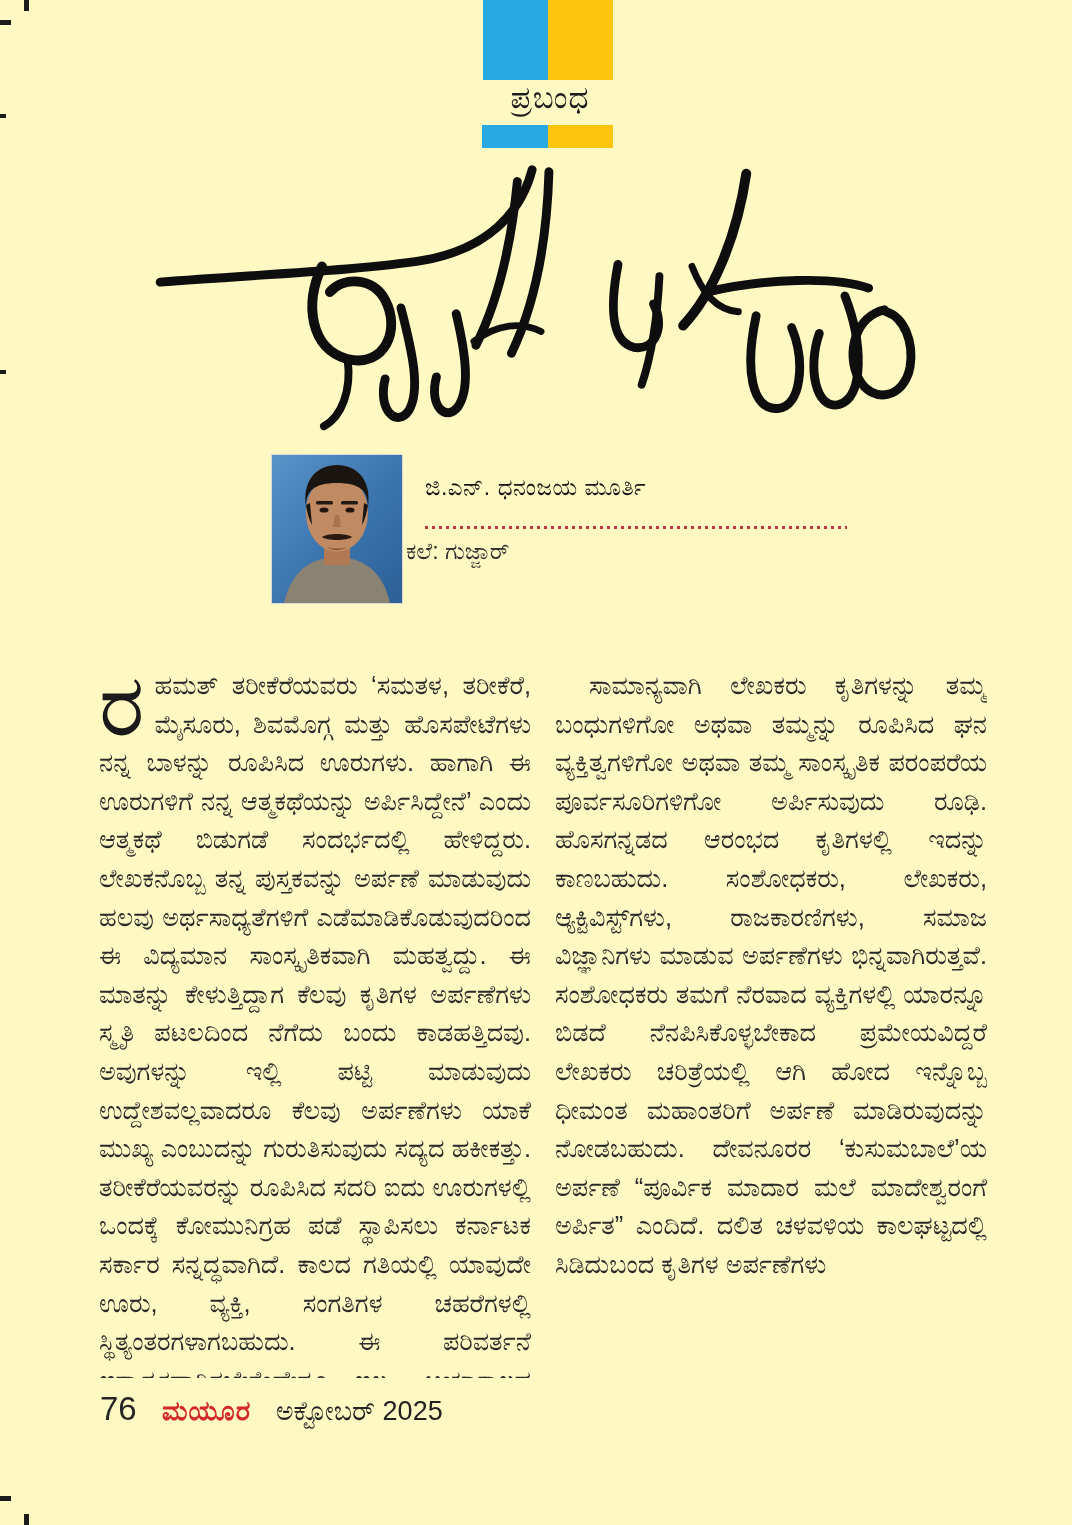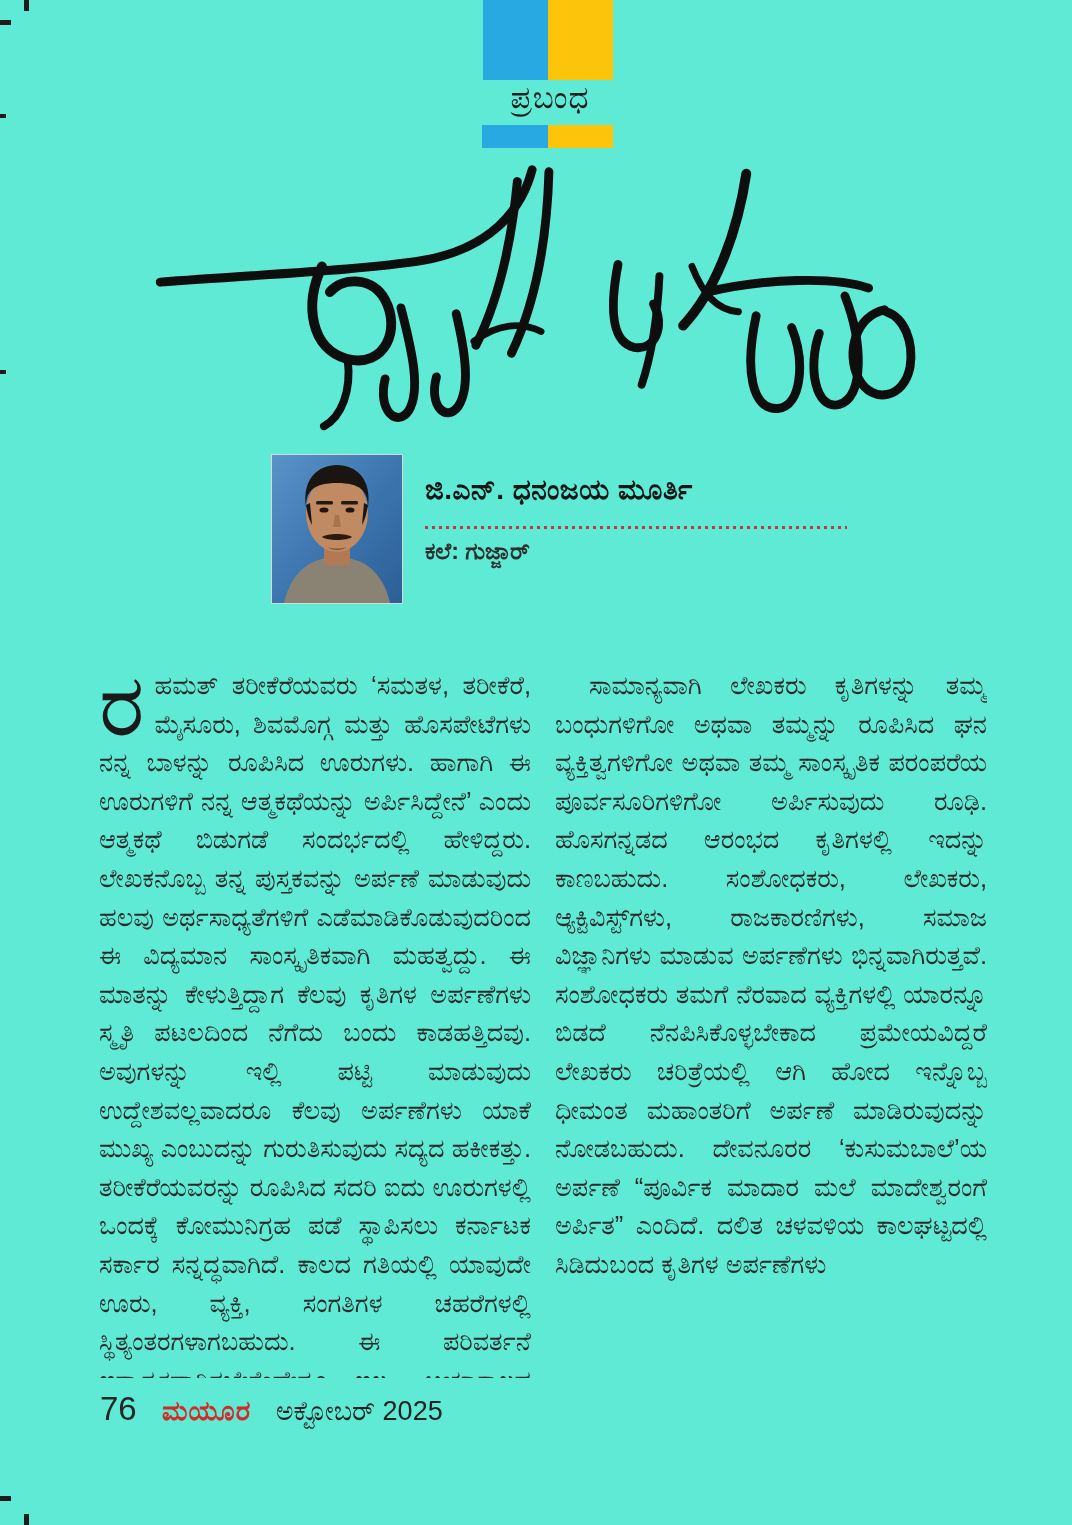--- a/index.html
+++ b/index.html
@@ -2,21 +2,21 @@
 <html><head>
 <meta charset="utf-8">
 <style>
   * { margin: 0; padding: 0; box-sizing: border-box; }
   html,body { background:#e9e9e9; }
   body { font-family: "Liberation Sans", sans-serif; }
   .page {
     position: relative;
     width: 1072px; height: 1525px;
     margin: 0 auto;
-    background: #5eead4;
+    background: #fef9c3;
     overflow: hidden;
     color: #2b2b2b;
     padding-left: 22px;
   }
   
   .regmark { position:absolute; background:#1c1c1c; }
   .rm-tl-v { left:24px; top:0; width:5px; height:11px; }
   .rm-tl-h { left:0; top:20px; width:11px; height:5px; }
   .rm-l-1 { left:0; top:114px; width:6px; height:4px; }
   .rm-l-2 { left:0; top:370px; width:6px; height:4px; }
@@ -36,28 +36,28 @@
 
   
   .calligraphy { position:absolute; left:148px; top:148px; width:792px; height:296px; }
   .calligraphy svg { width:100%; height:100%; }
   .sr-only { position:absolute; width:1px; height:1px; overflow:hidden; clip:rect(0 0 0 0); white-space:nowrap; }
 
   
   .author-photo { position:absolute; left:272px; top:455px; width:130px; height:148px; box-shadow:0 0 0 1px #d8d8d6; }
   .author-name {
     position:absolute; left:425px; top:474px; width:440px;
-    font-size:28px; font-weight:bold; color:#161616; letter-spacing:0.5px;
+    font-size:23px; font-weight:normal; color:#161616; letter-spacing:0.5px;
   }
   .dotted-rule {
     position:absolute; left:423px; top:525px; width:424px; height:5px;
     background-image: radial-gradient(circle, #bc3844 1.8px, transparent 2px);
     background-size: 7px 5px; background-repeat: repeat-x;
   }
-  .art-credit { position:absolute; left:425px; top:538px; font-size:23px; color:#2e2e2e;font-weight:bold; }
+  .art-credit { position:absolute; left:406px; top:538px; font-size:23px; color:#2e2e2e; }
 
   
   .article {
     position:absolute; left:99px; top:666px; width:888px; height:712px;
     display:flex; gap:24px; overflow:hidden;
   }
   .col { width:432px; font-size:25.5px; line-height:38.6px; text-align:justify; color:#2a2a2a; }
   .col p { margin:0; }
   .col .indent { text-indent:34px; }
   .dropcap {

